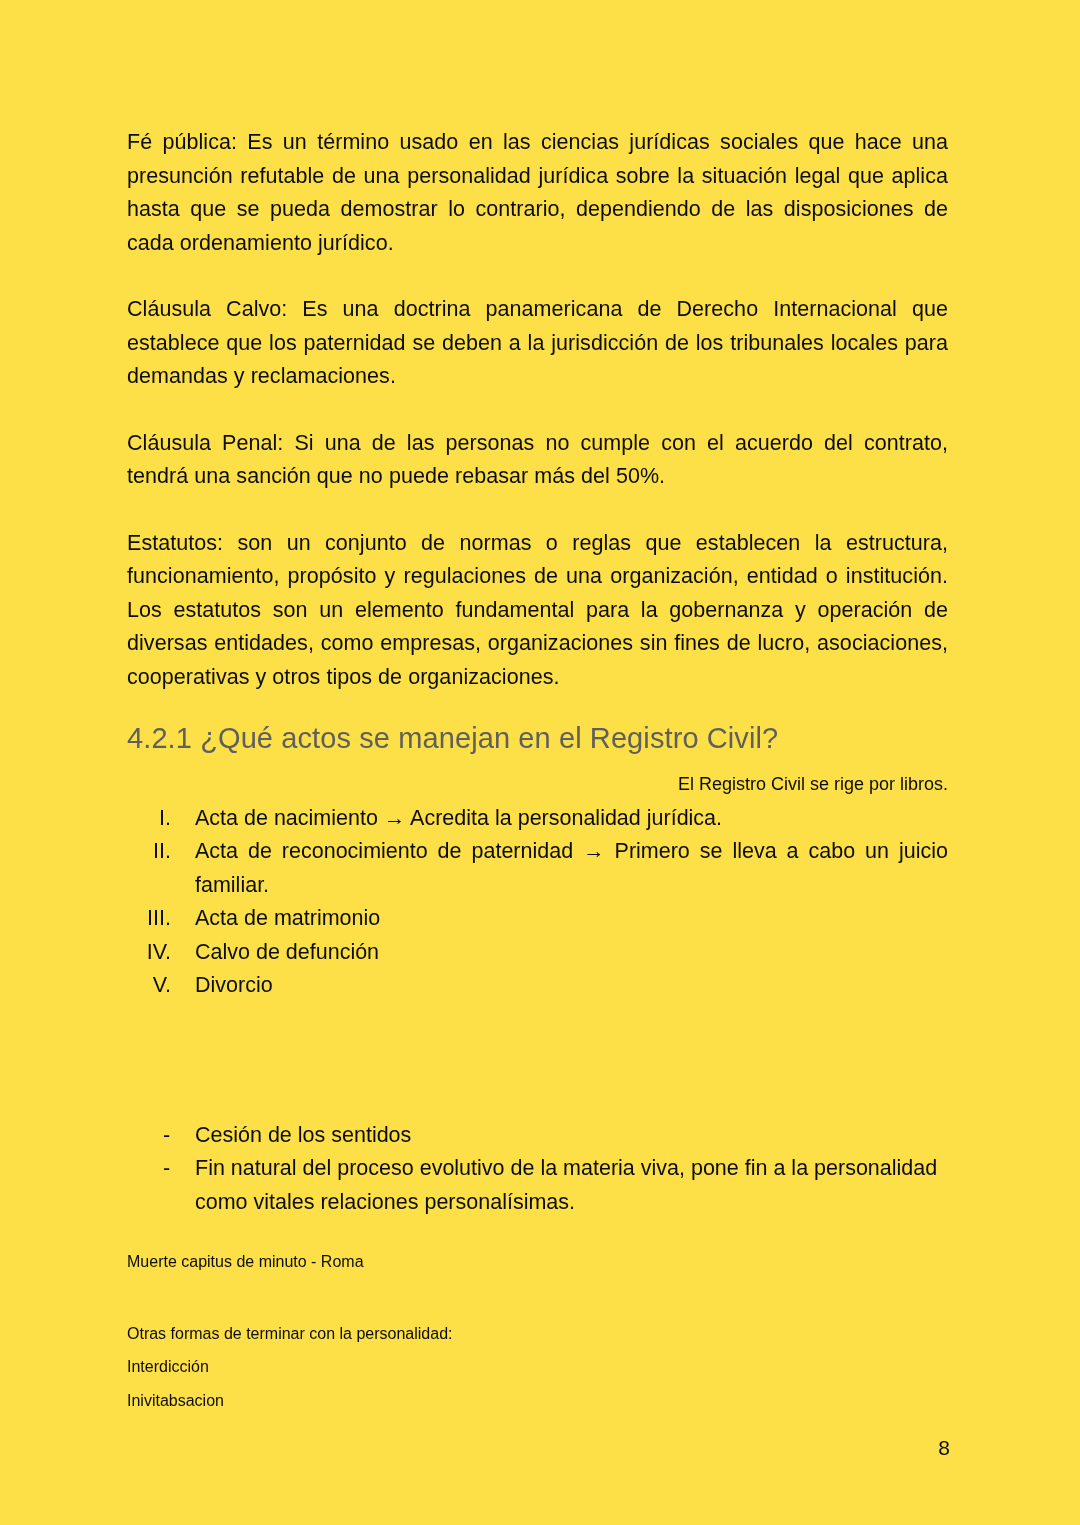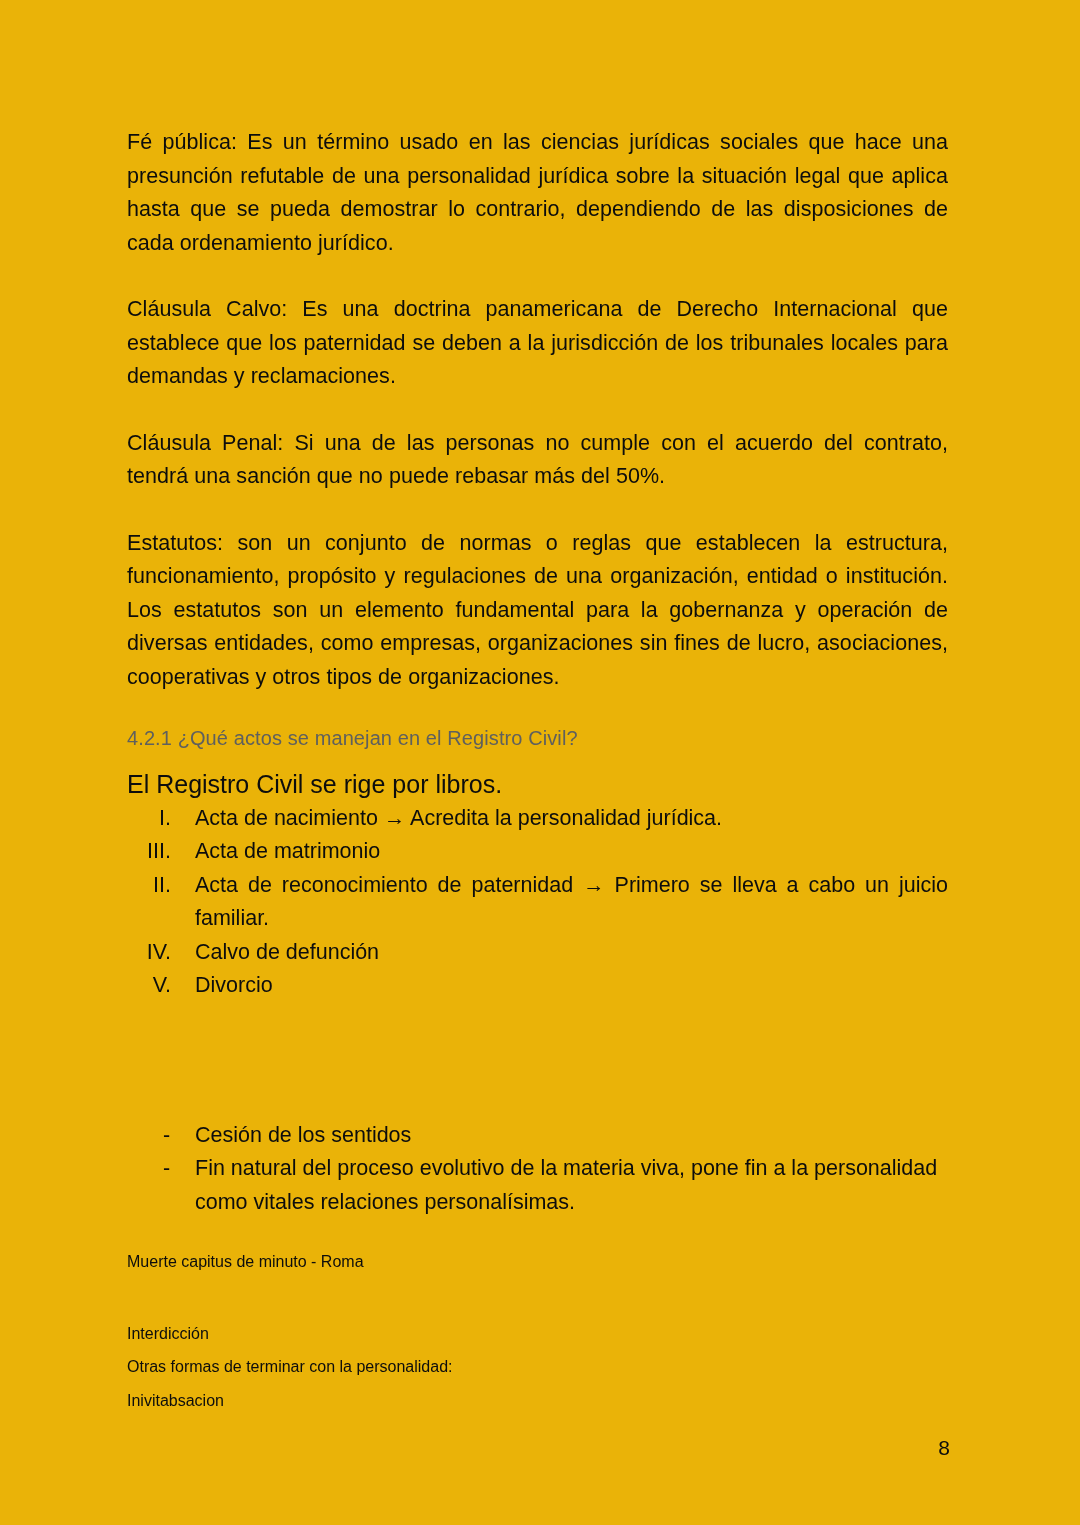--- a/index.html
+++ b/index.html
@@ -14,21 +14,21 @@
     font-family: "Liberation Sans", sans-serif;
     color: #0d0d0d;
     -webkit-font-smoothing: antialiased;
   }
   .page {
     position: absolute;
     left: 0;
     top: 0;
     width: 1080px;
     height: 1525px;
-    background: #eab308;
+    background: #fde047;
     overflow: hidden;
   }
   .content {
     position: absolute;
     left: 127px;
     top: 126px;
     width: 821px;
   }
   p.body-par {
     margin: 0 0 0 0;
@@ -36,31 +36,31 @@
     line-height: 33.5px;
     text-align: justify;
     color: #0d0d0d;
     letter-spacing: 0.05px;
   }
   .par-gap {
     height: 33px;
   }
   h2.section-heading {
     margin: 0;
-    font-size: 20px;
+    font-size: 29px;
     line-height: 36px;
     font-weight: normal;
     color: #5f605e;
     letter-spacing: 0.1px;
   }
   p.lead-line {
     margin: 0;
-    font-size: 25px;
-    line-height: 33.5px;
-    text-align: left;
+    font-size: 18px;
+    line-height: 33.5px;
+    text-align: right;
     color: #0d0d0d;
   }
   ol.roman-list {
     margin: 0;
     padding: 0;
     list-style: none;
   }
   ol.roman-list > li {
     position: relative;
     padding-left: 68px;
@@ -149,26 +149,26 @@
     <div class="spacer-12"></div>
 
     <p class="lead-line">El Registro Civil se rige por libros.</p>
 
     <ol class="roman-list">
       <li>
         <span class="marker">I.</span>
         <span>Acta de nacimiento → Acredita la personalidad jurídica.</span>
       </li>
       <li>
+        <span class="marker">II.</span>
+        <span>Acta de reconocimiento de paternidad → Primero se lleva a cabo un juicio familiar.</span>
+      </li>
+      <li>
         <span class="marker">III.</span>
         <span>Acta de matrimonio</span>
-      </li>
-      <li>
-        <span class="marker">II.</span>
-        <span>Acta de reconocimiento de paternidad → Primero se lleva a cabo un juicio familiar.</span>
       </li>
       <li>
         <span class="marker">IV.</span>
         <span>Calvo de defunción</span>
       </li>
       <li>
         <span class="marker">V.</span>
         <span>Divorcio</span>
       </li>
     </ol>
@@ -194,22 +194,22 @@
 
     <div class="spacer-26"></div>
 
     <div class="plain-block">
       <p>Muerte capitus de minuto - Roma</p>
     </div>
 
     <div class="spacer-38"></div>
 
     <div class="plain-block">
+      <p>Otras formas de terminar con la personalidad:</p>
       <p>Interdicción</p>
-      <p>Otras formas de terminar con la personalidad:</p>
       <p>Inivitabsacion</p>
     </div>
 
   </div>
 
   <div class="page-number">8</div>
 
 </div>
 
 </body></html>

